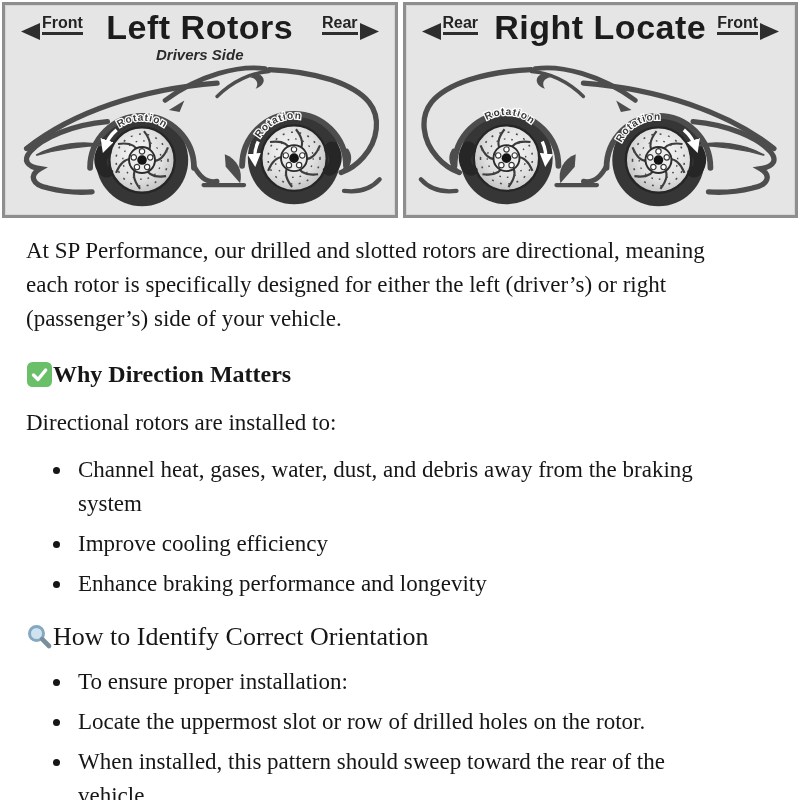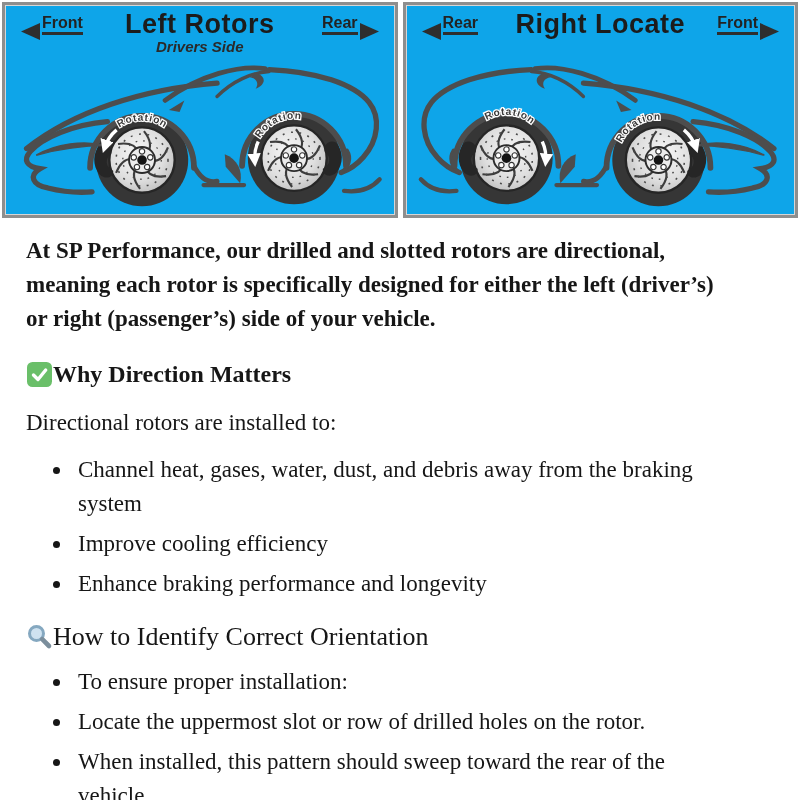--- a/index.html
+++ b/index.html
@@ -3,26 +3,26 @@
 <meta charset="utf-8">
 <style>
   html,body{margin:0;padding:0;}
   body{
     width:800px;height:800px;overflow:hidden;background:#ffffff;
     font-family:"Liberation Serif",serif;color:#161616;
   }
   
   .diagram{display:flex;gap:5px;padding:2px 2px 0 2px;}
   .panel{
-    flex:1;border:3px solid #8e8e8e;background:#0ea5e9;
+    flex:1;border:3px solid #8e8e8e;background:#e5e5e5;
     height:210px;position:relative;box-shadow:inset 0 0 0 1px #d6d6d6;
   }
   .panel-header{position:relative;text-align:center;padding-top:5px;height:50px;}
   .panel-title{
-    font-family:"Liberation Sans",sans-serif;font-weight:900;font-size:27px;
+    font-family:"Liberation Sans",sans-serif;font-weight:900;font-size:34px;
     line-height:1.05;color:#1c1c1c;letter-spacing:.5px;
   }
   .panel-subtitle{
     font-family:Liberation Sans, sans-serif;font-weight:700;font-style:italic;
     font-size:15px;color:#2a2a2a;
   }
   .dir-label{
     position:absolute;top:10px;display:inline-flex;align-items:flex-end;gap:2px;
     font-family:"Liberation Sans",sans-serif;font-weight:800;font-size:16px;color:#232323;
   }
@@ -31,21 +31,21 @@
   .dir-word{border-bottom:3px solid #2e2e2e;padding-bottom:1px;line-height:1;}
   .dir-tri{display:block;margin-bottom:-5px;}
   .car-svg{display:block;width:100%;height:152px;margin-top:0;}
   .rot-arrow{stroke:#ffffff;stroke-width:3.5;fill:none;}
   .rot-text{
     font-family:"Liberation Sans",sans-serif;font-size:10.5px;font-weight:bold;
     letter-spacing:1px;fill:#3a3a3a;stroke:#ffffff;stroke-width:2.6px;paint-order:stroke;
   }
   
   .article{padding:6px 26px 0 26px;font-size:23px;line-height:1.48;}
-  .intro{margin:10px 0 0 0;max-width:710px;font-weight:bold;}
+  .intro{margin:10px 0 0 0;max-width:710px;}
   .section-heading{
     display:flex;align-items:center;gap:0;margin:24px 0 0 0;
     font-size:24px;font-weight:700;line-height:1.2;
   }
   .section-heading.regular{font-weight:400;font-size:26px;margin-top:20px;text-align:center;}
   .heading-icon{display:inline-flex;flex:0 0 auto;}
   .lead{margin:17px 0 0 0;}
   ul.bullets{margin:13px 0 0 0;padding:0 0 0 47px;list-style:disc;}
   ul.bullets li{margin:0 0 6px 0;padding-left:5px;max-width:660px;}
 </style>

